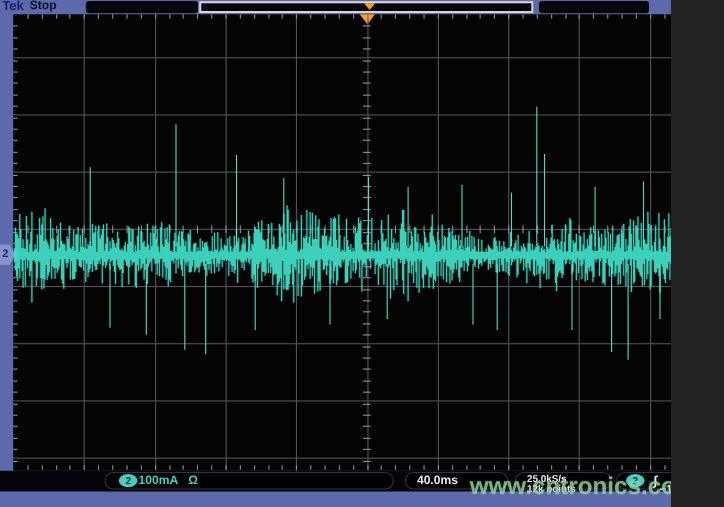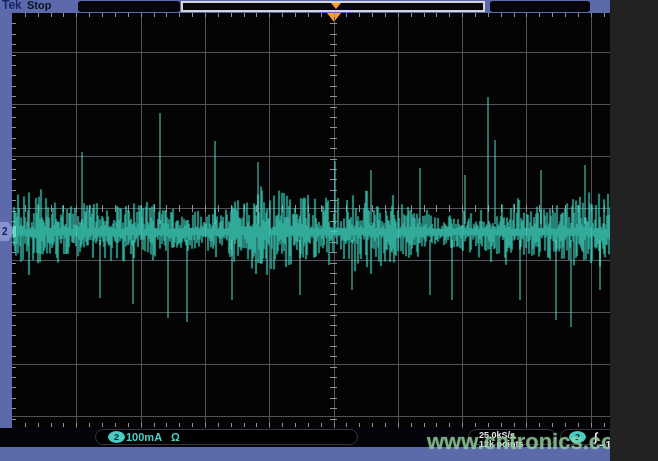--- a/index.html
+++ b/index.html
@@ -366,20 +366,23 @@
     <path id="wave-main" fill="none" stroke="#3fd8c2" stroke-width="1" opacity="0.95" d="M13 225.8L13 238.1M14 206.9L14 245.7M15 212.5L15 251.2M16 212.7L16 255.5M17 216.7L17 244.1M18 194.6L18 253.2M19 208.1L19 235.8M20 225.4L20 246.4M21 217.4L21 261.7M22 225.7L22 236.5M23 226.1L23 259.9M24 196.4L24 235.2M25 217.4L25 243.8M26 229.0L26 236.8M27 221.7L27 251.4M28 210.6L28 246.3M29 192.5L29 274.9M30 228.7L30 237.1M31 227.4L31 236.5M32 222.0L32 238.6M33 226.7L33 259.8M34 213.2L34 252.9M35 228.6L35 237.4M36 198.1L36 238.5M37 213.5L37 252.9M38 204.2L38 263.2M39 196.7L39 253.4M40 219.0L40 262.2M41 189.3L41 254.0M42 217.4L42 241.2M43 219.9L43 254.3M44 222.4L44 250.7M45 226.2L45 247.4M46 198.3L46 235.4M47 216.8L47 253.4M48 207.4L48 242.4M49 217.6L49 243.6M50 228.1L50 253.5M51 227.7L51 243.6M52 214.2L52 247.9M53 208.1L53 245.2M54 225.1L54 242.5M55 202.6L55 235.9M56 218.9L56 254.2M57 221.6L57 258.0M58 221.5L58 262.6M59 222.3L59 235.6M60 228.0L60 239.3M61 214.7L61 243.4M62 217.3L62 238.9M63 205.6L63 235.5M64 225.2L64 254.1M65 226.3L65 237.6M66 223.8L66 254.0M67 209.0L67 253.9M68 227.8L68 253.6M69 213.2L69 247.2M70 213.0L70 235.4M71 206.3L71 236.3M72 229.0L72 241.8M73 213.8L73 242.9M74 224.4L74 243.1M75 207.9L75 236.8M76 224.6L76 246.1M77 225.9L77 236.6M78 216.1L78 256.3M79 226.3L79 239.6M80 221.8L80 251.8M81 223.4L81 247.4M82 219.2L82 244.4M83 223.6L83 239.9M84 203.3L84 247.3M85 212.1L85 237.1M86 211.2L86 241.8M87 205.5L87 245.6M88 228.8L88 245.3M89 209.8L89 239.9M90 205.2L90 237.1M91 217.0L91 240.1M92 213.5L92 235.2M93 208.3L93 257.8M94 204.1L94 241.3M95 227.8L95 238.4M96 221.7L96 243.3M97 203.2L97 241.0M98 215.6L98 237.8M99 228.5L99 235.5M100 219.4L100 245.2M101 225.8L101 237.8M102 216.1L102 236.3M103 218.1L103 241.6M104 221.3L104 247.0M105 225.1L105 258.0M106 221.0L106 236.1M107 210.4L107 241.2M108 216.6L108 243.5M109 226.8L109 245.7M110 227.5L110 244.7M111 225.9L111 261.1M112 228.0L112 248.2M113 223.5L113 235.9M114 220.0L114 237.6M115 228.9L115 240.8M116 221.8L116 242.5M117 205.9L117 258.3M118 207.3L118 243.0M119 219.8L119 236.6M120 208.2L120 241.1M121 208.6L121 238.6M122 229.0L122 238.6M123 222.5L123 260.3M124 227.9L124 261.5M125 214.5L125 241.1M126 206.0L126 246.4M127 227.0L127 235.3M128 210.0L128 245.1M129 211.0L129 243.2M130 220.6L130 239.8M131 218.9L131 254.1M132 224.3L132 245.4M133 223.8L133 235.3M134 203.5L134 258.1M135 222.2L135 242.4M136 227.1L136 239.6M137 211.9L137 237.8M138 223.8L138 246.9M139 205.5L139 235.0M140 212.1L140 235.6M141 205.3L141 239.7M142 217.0L142 239.5M143 208.2L143 249.7M144 224.1L144 239.4M145 229.0L145 251.2M146 206.6L146 235.9M147 202.0L147 235.5M148 222.3L148 252.3M149 224.6L149 238.4M150 207.8L150 242.2M151 217.5L151 254.4M152 206.6L152 244.1M153 220.6L153 260.3M154 204.1L154 254.3M155 228.0L155 256.5M156 227.8L156 237.0M157 229.0L157 237.0M158 218.9L158 239.6M159 211.7L159 235.0M160 228.9L160 248.6M161 220.2L161 236.3M162 214.1L162 243.9M163 210.2L163 235.2M164 223.2L164 240.7M165 210.3L165 245.5M166 210.9L166 250.8M167 217.4L167 236.0M168 223.9L168 240.1M169 219.2L169 238.6M170 228.9L170 241.7M171 212.0L171 237.6M172 213.5L172 247.4M173 209.1L173 247.8M174 228.4L174 247.0M175 228.6L175 242.6M176 222.1L176 236.7M177 220.6L177 247.5M178 220.6L178 244.8M179 228.6L179 243.0M180 224.8L180 243.5M181 228.0L181 247.7M182 216.8L182 242.3M183 228.2L183 238.8M184 219.1L184 237.9M185 225.0L185 241.7M186 220.7L186 245.2M187 220.4L187 237.5M188 220.1L188 250.7M189 224.0L189 240.2M190 228.3L190 245.2M191 227.9L191 240.0M192 228.0L192 248.7M193 214.8L193 235.4M194 228.7L194 240.3M195 211.7L195 248.3M196 226.6L196 235.1M197 227.1L197 243.0M198 210.9L198 239.5M199 229.0L199 246.5M200 227.2L200 239.5M201 216.8L201 235.8M202 225.0L202 242.7M203 227.4L203 236.4M204 222.2L204 237.0M205 223.3L205 235.6M206 223.6L206 237.3M207 216.7L207 236.2M208 228.8L208 250.7M209 214.7L209 237.5M210 223.7L210 241.0M211 228.6L211 247.3M212 225.9L212 241.8M213 214.3L213 248.7M214 223.2L214 245.5M215 208.4L215 235.6M216 219.5L216 257.0M217 216.4L217 236.2M218 228.9L218 236.1M219 227.4L219 238.2M220 222.3L220 243.7M221 215.4L221 238.5M222 221.2L222 245.5M223 216.9L223 236.5M224 228.7L224 238.5M225 228.6L225 235.1M226 209.7L226 238.1M227 214.6L227 240.4M228 228.0L228 235.2M229 221.4L229 253.3M230 222.6L230 257.0M231 211.5L231 249.8M232 206.3L232 255.5M233 208.3L233 240.3M234 209.0L234 261.7M235 201.6L235 244.1M236 209.0L236 239.8M237 211.2L237 237.9M238 200.3L238 255.8M239 217.6L239 247.0M240 217.9L240 247.2M241 219.0L241 250.6M242 226.2L242 248.3M243 217.2L243 235.1M244 203.6L244 248.1M245 227.0L245 239.1M246 226.3L246 248.2M247 202.6L247 242.9M248 222.2L248 259.3M249 215.1L249 250.1M250 226.2L250 248.9M251 225.9L251 249.4M252 227.6L252 268.5M253 224.5L253 258.3M254 203.5L254 255.8M255 205.8L255 252.7M256 215.6L256 273.9M257 223.9L257 237.2M258 194.4L258 263.1M259 212.2L259 249.8M260 227.3L260 262.9M261 186.5L261 263.8M262 190.7L262 263.3M263 219.8L263 258.5M264 202.3L264 249.2M265 221.7L265 240.2M266 212.5L266 258.8M267 208.9L267 274.9M268 219.0L268 242.9M269 218.1L269 245.6M270 200.4L270 235.7M271 228.3L271 269.0M272 228.8L272 248.8M273 226.8L273 235.4M274 195.5L274 269.5M275 226.6L275 259.5M276 215.6L276 235.5M277 216.5L277 254.3M278 214.5L278 251.3M279 190.6L279 241.0M280 220.8L280 244.4M281 215.4L281 239.5M282 192.7L282 253.7M283 223.4L283 242.7M284 193.3L284 251.1M285 217.5L285 243.9M286 217.1L286 267.0M287 195.7L287 237.0M288 217.5L288 236.7M289 206.0L289 265.0M290 199.4L290 256.0M291 225.3L291 264.3M292 226.2L292 235.4M293 213.8L293 236.5M294 214.6L294 245.7M295 208.0L295 244.5M296 214.7L296 241.4M297 214.0L297 249.9M298 222.9L298 241.7M299 218.8L299 236.3M300 215.4L300 257.9M301 198.2L301 254.1M302 224.1L302 237.2M303 199.1L303 257.4M304 197.6L304 246.3M305 198.5L305 242.6M306 218.1L306 259.3M307 225.2L307 255.0M308 194.9L308 241.1M309 213.3L309 242.8M310 228.8L310 243.5M311 226.5L311 235.9M312 227.7L312 238.2M313 215.2L313 236.0M314 228.7L314 257.5M315 198.8L315 257.1M316 218.1L316 256.5M317 224.1L317 241.4M318 227.3L318 237.0M319 221.9L319 253.2M320 228.9L320 235.3M321 225.5L321 246.3M322 228.1L322 239.0M323 206.0L323 248.3M324 211.8L324 245.2M325 210.0L325 235.3M326 197.8L326 238.1M327 202.9L327 252.4M328 200.4L328 236.3M329 222.0L329 265.0M330 226.9L330 241.1M331 228.5L331 239.3M332 227.1L332 240.9M333 229.0L333 251.7M334 213.6L334 235.3M335 222.6L335 235.1M336 228.8L336 237.6M337 227.2L337 244.4M338 198.0L338 235.0M339 227.7L339 236.3M340 228.5L340 235.0M341 221.2L341 249.4M342 228.0L342 240.8M343 228.3L343 239.6M344 218.5L344 258.9M345 227.4L345 242.2M346 228.6L346 244.1M347 200.0L347 240.8M348 212.1L348 240.1M349 219.6L349 258.8M350 218.9L350 239.7M351 217.1L351 242.3M352 224.7L352 235.3M353 195.3L353 243.4M354 227.9L354 241.0M355 225.4L355 271.3M356 208.1L356 235.0M357 221.2L357 243.8M358 216.4L358 263.6M359 227.1L359 237.9M360 220.7L360 254.0M361 226.0L361 259.0M362 220.2L362 235.0M363 228.1L363 235.5M364 208.5L364 239.4M365 203.1L365 236.6M366 190.8L366 255.0M367 190.9L367 267.2M368 209.7L368 239.9M369 210.8L369 235.3M370 223.5L370 237.5M371 225.6L371 273.8M372 224.5L372 247.9M373 222.5L373 237.5M374 210.2L374 248.9M375 215.1L375 241.2M376 228.2L376 257.0M377 206.2L377 237.7M378 207.0L378 247.6M379 219.9L379 261.5M380 212.7L380 235.4M381 228.2L381 266.1M382 221.0L382 237.9M383 226.1L383 235.8M384 223.0L384 253.2M385 228.8L385 261.6M386 211.0L386 249.4M387 215.6L387 250.0M388 220.4L388 242.3M389 220.4L389 245.1M390 224.6L390 262.0M391 211.1L391 251.6M392 205.8L392 252.4M393 195.1L393 248.8M394 214.8L394 262.6M395 219.2L395 254.4M396 221.8L396 255.8M397 228.8L397 238.1M398 210.8L398 251.2M399 218.0L399 237.5M400 228.5L400 237.7M401 226.4L401 251.2M402 204.4L402 235.7M403 223.3L403 254.0M404 214.3L404 238.3M405 215.9L405 236.2M406 227.4L406 256.3M407 215.4L407 241.8M408 207.0L408 242.9M409 210.9L409 257.8M410 226.9L410 245.0M411 210.1L411 255.0M412 214.5L412 248.4M413 217.4L413 244.8M414 213.3L414 239.2M415 218.2L415 245.0M416 227.0L416 236.7M417 213.7L417 252.2M418 223.5L418 256.7M419 218.2L419 243.4M420 226.6L420 242.9M421 223.5L421 237.1M422 227.4L422 246.2M423 215.9L423 237.0M424 225.3L424 239.3M425 215.4L425 246.5M426 223.8L426 241.5M427 210.0L427 235.0M428 228.5L428 236.8M429 214.4L429 235.3M430 226.4L430 236.5M431 215.6L431 241.0M432 223.9L432 243.0M433 228.4L433 236.2M434 228.7L434 235.6M435 217.3L435 244.1M436 228.8L436 240.0M437 228.7L437 239.4M438 218.0L438 241.7M439 228.4L439 235.1M440 228.8L440 238.5M441 229.0L441 237.1M442 225.8L442 236.6M443 228.8L443 235.3M444 222.5L444 245.2M445 224.3L445 239.7M446 225.5L446 243.4M447 226.8L447 236.7M448 226.6L448 240.2M449 216.7L449 236.5M450 215.4L450 236.7M451 218.9L451 247.4M452 223.6L452 247.9M453 228.4L453 235.3M454 218.8L454 247.1M455 228.8L455 235.0M456 223.9L456 240.9M457 228.0L457 246.7M458 219.3L458 246.3M459 224.3L459 235.0M460 226.5L460 247.8M461 225.9L461 238.2M462 225.2L462 249.3M463 225.2L463 250.9M464 211.1L464 235.3M465 226.9L465 241.4M466 228.6L466 238.4M467 225.1L467 235.6M468 221.2L468 237.0M469 218.6L469 235.2M470 227.8L470 252.3M471 213.3L471 249.8M472 228.4L472 235.0M473 228.6L473 239.6M474 223.7L474 237.0M475 226.1L475 235.1M476 221.5L476 246.0M477 224.4L477 235.3M478 225.9L478 243.3M479 228.6L479 257.4M480 221.1L480 239.3M481 209.9L481 243.9M482 221.2L482 246.3M483 227.8L483 236.5M484 221.8L484 235.7M485 227.5L485 249.8M486 226.5L486 250.9M487 224.2L487 236.8M488 224.4L488 249.6M489 221.1L489 241.4M490 223.4L490 249.1M491 228.9L491 262.1M492 225.5L492 246.1M493 223.3L493 242.4M494 227.0L494 249.0M495 226.2L495 248.2M496 228.7L496 235.0M497 216.3L497 254.1M498 224.5L498 235.4M499 226.3L499 253.3M500 221.6L500 237.4M501 215.9L501 235.0M502 204.3L502 236.3M503 218.9L503 240.0M504 217.3L504 237.6M505 225.0L505 257.6M506 227.6L506 264.8M507 217.6L507 251.7M508 221.9L508 248.0M509 226.9L509 245.9M510 219.3L510 248.2M511 208.1L511 252.7M512 228.9L512 249.7M513 219.9L513 235.8M514 203.8L514 240.5M515 229.0L515 239.3M516 228.1L516 236.1M517 212.8L517 235.5M518 198.2L518 239.9M519 200.0L519 236.4M520 229.0L520 249.5M521 218.1L521 246.8M522 221.3L522 238.0M523 220.3L523 239.6M524 212.8L524 254.7M525 227.7L525 235.1M526 228.3L526 248.1M527 214.1L527 236.5M528 215.1L528 241.9M529 228.5L529 253.7M530 222.3L530 240.4M531 211.3L531 235.8M532 226.7L532 255.8M533 225.6L533 248.7M534 217.2L534 254.5M535 223.5L535 243.4M536 213.9L536 246.7M537 206.7L537 242.0M538 212.7L538 246.8M539 227.6L539 256.5M540 228.4L540 251.8M541 209.6L541 235.9M542 228.1L542 238.2M543 227.8L543 235.2M544 209.4L544 235.6M545 215.6L545 250.8M546 224.9L546 237.6M547 212.4L547 235.0M548 227.1L548 257.8M549 223.4L549 257.0M550 208.7L550 259.6M551 216.1L551 239.0M552 228.2L552 235.1M553 210.7L553 241.0M554 228.7L554 251.4M555 212.8L555 242.6M556 228.8L556 251.6M557 205.3L557 249.1M558 227.4L558 237.3M559 224.3L559 251.4M560 221.2L560 248.6M561 214.4L561 241.4M562 213.4L562 258.8M563 212.5L563 247.7M564 225.7L564 258.5M565 209.0L565 240.3M566 211.8L566 237.5M567 203.4L567 250.6M568 228.8L568 235.3M569 217.3L569 260.2M570 228.3L570 247.7M571 223.0L571 236.3M572 206.0L572 235.7M573 199.2L573 241.4M574 212.6L574 265.5M575 227.8L575 235.7M576 200.5L576 257.8M577 224.0L577 256.1M578 205.0L578 236.3M579 206.7L579 243.7M580 196.9L580 244.9M581 217.9L581 247.4M582 224.6L582 250.4M583 202.8L583 252.1M584 227.1L584 260.3M585 217.1L585 239.7M586 217.8L586 259.4M587 221.4L587 235.7M588 221.5L588 253.9M589 192.4L589 249.0M590 203.5L590 237.6M591 227.4L591 263.1M592 204.6L592 260.2M593 223.2L593 235.8M594 228.9L594 237.1M595 219.7L595 247.1M596 205.0L596 248.6M597 228.1L597 247.4M598 227.9L598 243.9M599 193.7L599 250.9M600 217.0L600 266.2M601 226.7L601 240.1M602 229.0L602 242.4M603 223.4L603 248.8M604 199.4L604 253.9M605 224.2L605 257.4M606 228.8L606 244.2M607 215.5L607 245.2M608 193.9L608 238.5M609 214.8L609 254.3M610 207.2L610 239.9M611 227.7L611 261.1M612 207.0L612 236.4M613 200.6L613 264.6M614 219.7L614 237.3M615 228.2L615 254.7M616 228.5L616 246.4M617 218.5L617 239.6M618 215.4L618 238.3M619 221.4L619 266.8M620 217.1L620 253.4M621 196.6L621 252.4M622 191.3L622 249.1M623 226.2L623 235.3M624 208.3L624 257.8M625 219.1L625 240.0M626 228.6L626 237.1M627 206.6L627 257.3M628 224.8L628 267.9M629 222.7L629 249.3M630 222.2L630 253.7M631 197.3L631 236.2M632 219.5L632 247.7M633 224.6L633 235.8M634 229.0L634 236.7M635 221.0L635 255.5M636 206.5L636 262.3M637 204.8L637 235.0M638 197.3L638 247.3M639 225.6L639 237.9M640 212.6L640 240.3M641 209.9L641 236.8M642 227.9L642 261.9M643 220.6L643 235.7M644 208.2L644 260.1M645 228.0L645 257.3M646 228.2L646 255.2M647 227.0L647 235.2M648 208.2L648 235.3M649 219.3L649 241.3M650 203.1L650 260.4M651 217.4L651 250.1M652 206.7L652 241.6M653 200.8L653 251.2M654 226.1L654 241.6M655 213.7L655 244.6"></path>
     <path id="wave-spikes" fill="none" stroke="#5ce6d2" stroke-width="1" opacity="0.95" d="M82 224L82 152M100 240L100 298M133 240L133 304M160 224L160 113M168 240L168 318M187 240L187 322M215 224L215 141M232 240L232 300M258 224L258 162M300 240L300 295M335 224L335 161M352 240L352 290M371 224L371 170M420 224L420 168M430 240L430 295M452 240L452 300M465 224L465 175M488 224L488 97M495 224L495 140M520 240L520 300M541 224L541 170M556 240L556 320M571 240L571 327M585 224L585 165M600 240L600 290M622 240L622 286M640 224L640 180"></path>
   </svg>
 
   <div class="ro-strip">
     <div class="ro-box ch-box">
       <span class="badge">2</span>
       <span class="teal-text ch-scale">100mA</span>
       <span class="teal-text ch-coupling">Ω</span>
     </div>
+    <div class="ro-box time-box">
+      <span>40.0ms</span>
+    </div>
     <div class="ro-box acq-box">
       <div>25.0kS/s</div>
       <div>12k points</div>
     </div>
     <div class="ro-box trg-box">
       <span class="badge">2</span>
       <span class="slope-glyph">∫</span>
       <span class="trg-level">−10.0mA</span>
     </div>
   </div>

